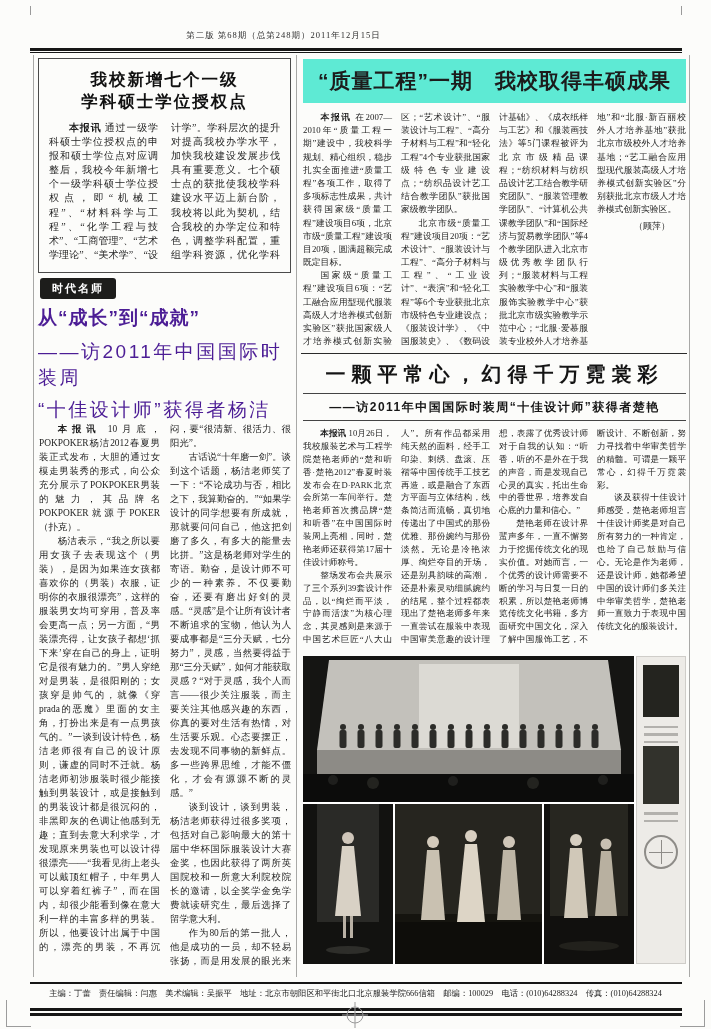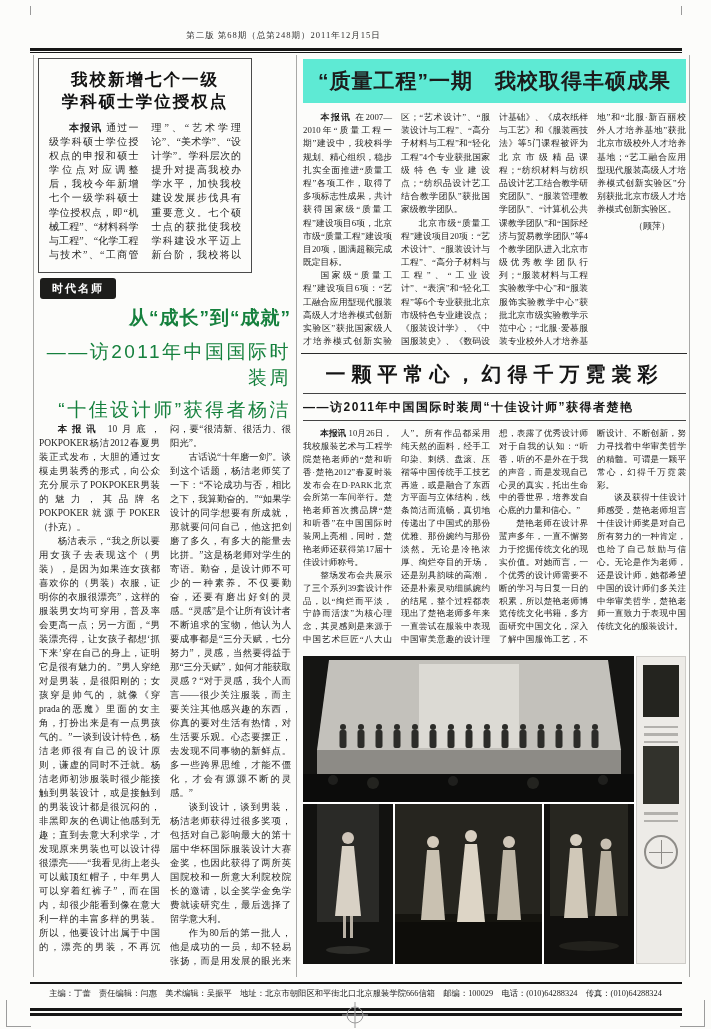--- a/index.html
+++ b/index.html
@@ -20,57 +20,57 @@
   .reg-tick.tl{left:30px;} .reg-tick.tr{left:681px;}
   .bracket{position:absolute;top:1000px;width:24px;height:26px;border:1px solid #9c9c9c;border-top:none;}
   .bracket.bl{left:6px;border-right:none;}
   .bracket.br{left:680px;border-left:none;}
   .regmark{position:absolute;top:1002px;left:342px;}
   
   .content{position:absolute;left:33px;top:55px;width:657px;height:924px;}
   .vline{position:absolute;top:0;height:922px;width:1px;background:#a8a8a6;}
   .vline.l{left:0;} .vline.r{left:656px;} .vline.m{left:263px;}
   
-  .degree{position:absolute;left:5px;top:3px;width:214px;height:215px;
+  .degree{position:absolute;left:5px;top:3px;width:253px;height:215px;
           border:1px solid #4a4a4a;box-sizing:border-box;padding:9px 10px 22px;}
   .deg-title{margin:0;text-align:center;font-family:"Liberation Sans",sans-serif;
              font-weight:bold;font-size:16.5px;line-height:1.35;letter-spacing:2px;color:#111;}
   .deg-body{margin-top:8px;height:148px;overflow:hidden;column-count:2;column-gap:13px;
             font-size:10px;line-height:1.42;text-align:justify;}
   
   p.para{margin:0;text-indent:2em;}
   .lead{font-weight:bold;font-family:"Liberation Sans",sans-serif;}
   p.byline{margin:3px 16px 0 0;text-align:right;text-indent:0;font-size:9px;color:#222;}
   
   .badge{position:absolute;left:7px;top:223px;background:#1d1d1b;color:#fff;
          font-family:"Liberation Sans",sans-serif;font-weight:bold;font-size:11px;
          padding:3px 12px;border-radius:3px;letter-spacing:2px;}
-  .yj-head{position:absolute;left:5px;top:250px;width:253px;text-align:right;
-           font-family:"Liberation Sans",sans-serif;color:#15803d;}
+  .yj-head{position:absolute;left:5px;top:250px;width:253px;text-align:left;
+           font-family:"Liberation Sans",sans-serif;color:#4c1d95;}
   .yj-t1{margin:0 0 8px;font-size:19px;font-weight:bold;letter-spacing:1px;}
   .yj-t2{margin:0 0 6px;font-size:19px;font-weight:normal;letter-spacing:2.5px;}
   .yj-body{position:absolute;left:6px;top:367px;width:252px;height:552px;overflow:hidden;
            column-count:2;column-gap:10px;column-fill:auto;
            font-size:9.4px;line-height:1.49;text-align:justify;}
   
   .q-banner{position:absolute;left:270px;top:4px;width:383px;height:44px;background:#5eead4;
             display:flex;align-items:center;justify-content:center;
             font-family:"Liberation Sans",sans-serif;font-weight:bold;font-size:21px;
             letter-spacing:1px;color:#1c1c1c;}
   .q-body{position:absolute;left:270px;top:56px;width:383px;height:238px;overflow:hidden;
           column-count:4;column-gap:9px;column-fill:auto;
           font-size:8.8px;line-height:1.5;text-align:justify;}
   .hdiv{position:absolute;left:268px;top:298px;width:386px;height:1px;background:#2a2a2a;}
   
   .cy-t1{position:absolute;left:270px;top:306px;width:383px;margin:0;text-align:center;
          font-family:"Liberation Sans",sans-serif;font-weight:bold;font-size:20px;
          letter-spacing:6px;color:#141414;}
   .cy-sub{position:absolute;left:270px;top:338px;width:383px;box-sizing:border-box;
           border-top:1px solid #444;border-bottom:1px solid #444;padding:5px 0 4px;
-          text-align:left;font-family:"Liberation Sans",sans-serif;font-weight:bold;
+          text-align:center;font-family:"Liberation Sans",sans-serif;font-weight:bold;
           font-size:12px;letter-spacing:1.5px;color:#161616;}
   .cy-body{position:absolute;left:270px;top:372px;width:383px;height:224px;overflow:hidden;
            column-count:4;column-gap:9px;column-fill:auto;
            font-size:8.6px;line-height:1.5;text-align:justify;}
   
   .photos{position:absolute;left:270px;top:601px;width:383px;height:308px;background:#fff;
           display:flex;gap:2px;}
   .photo-main-col{display:flex;flex-direction:column;gap:2px;width:331px;}
   .photo-row{display:flex;gap:2px;height:160px;}
   .ph{background:#161616;overflow:hidden;}

